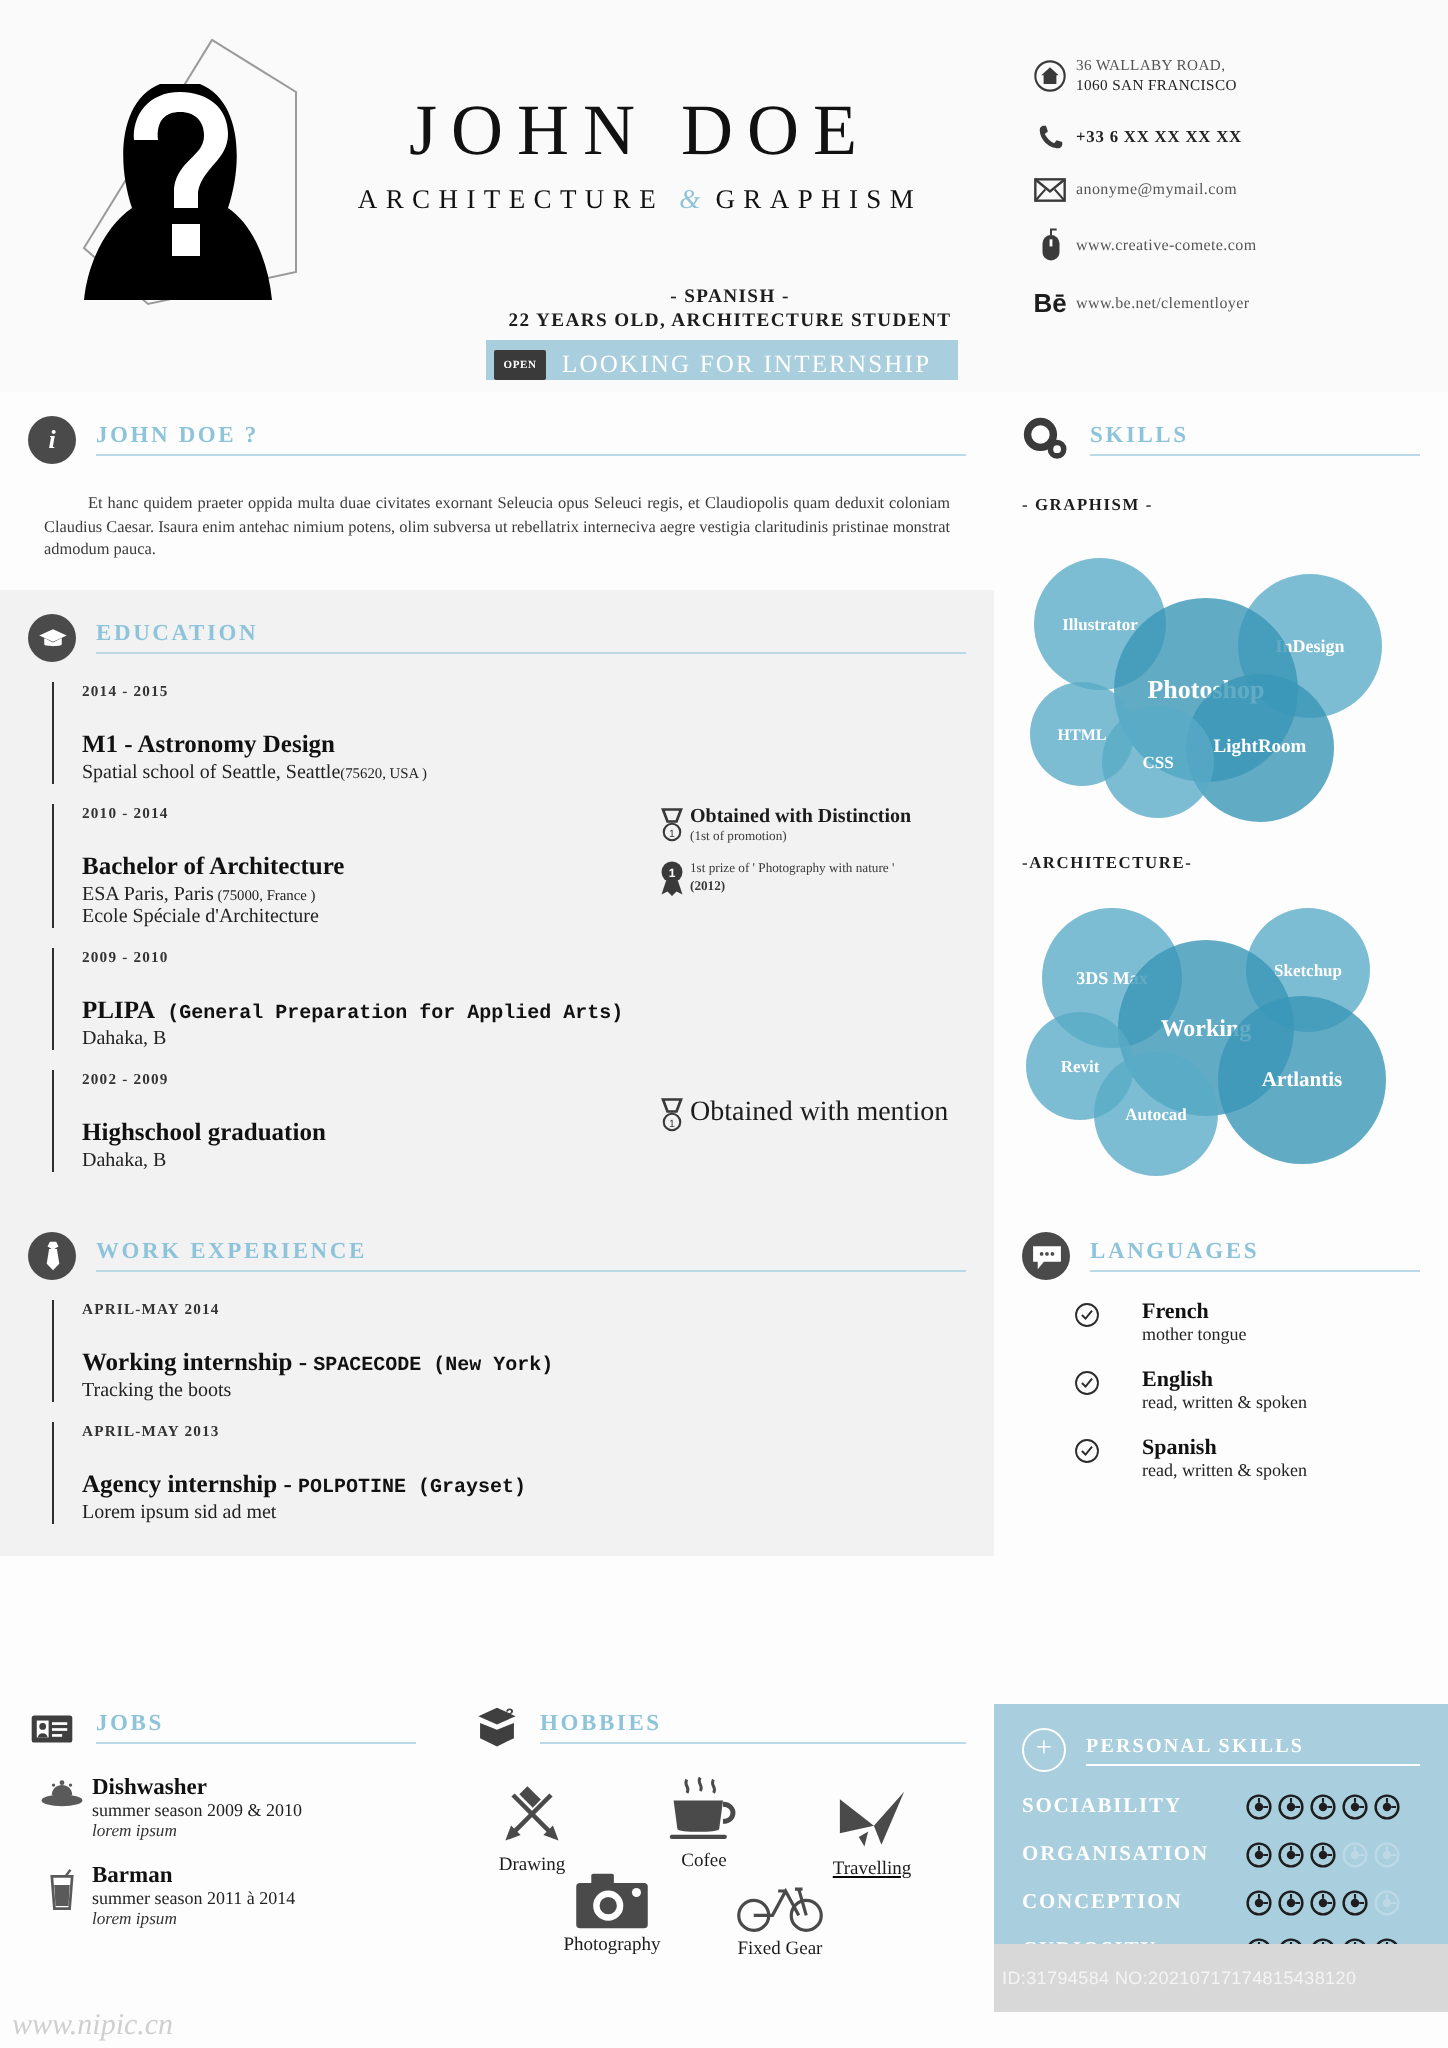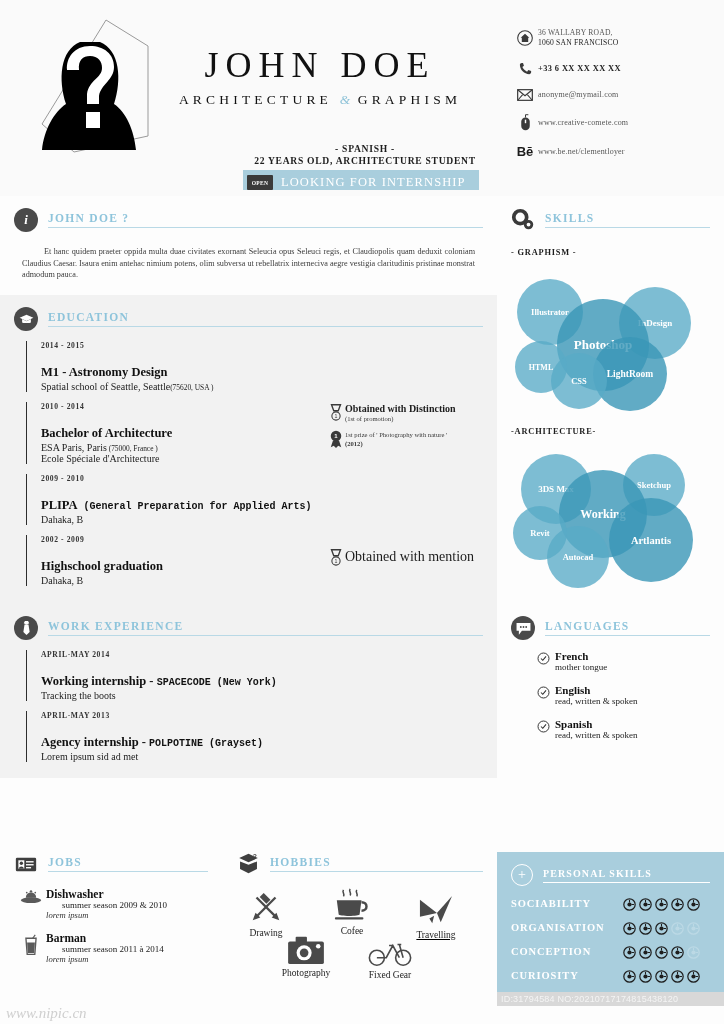--- a/index.html
+++ b/index.html
@@ -66,53 +66,53 @@
   .aw-single { font-size: 14px; color: #1c1c1c; }
 
   
   .r-sec { padding: 0 14px; }
   .bub-label { text-align: left; font-size: 8.4px; font-weight: 700; letter-spacing: .8px; color: #1d1d1d; margin-top: 16px; }
   .bubbles { position: relative; height: 150px; margin-top: 4px; }
   .bub { position: absolute; border-radius: 50%; background: rgba(58,150,183,.80); color: #fff; display: flex; align-items: center; justify-content: center; font-weight: 700; }
   .bub.lite { background: rgba(88,171,199,.78); }
 
   .lang-list { padding: 10px 0 0 26px; }
-  .lang { display: flex; align-items: flex-start; margin-bottom: 12px; }
+  .lang { display: flex; align-items: flex-start; margin-bottom: 12px; gap: 16px; }
   .lang-ico { width: 18px; flex: 0 0 18px; color: #2c2c2c; margin-top: 1px; }
   .lang-n { font-size: 11px; font-weight: 700; color: #111; }
   .lang-d { font-size: 9px; color: #222; }
 
   
   .bottom { position: absolute; left: 0; top: 852px; width: 724px; height: 172px; }
   .b-jobs { position: absolute; left: 0; top: 0; width: 222px; }
   .b-hob { position: absolute; left: 222px; top: 0; width: 275px; }
   .b-ps { position: absolute; left: 497px; top: 0; width: 227px; height: 140px; background: #a9cedd; padding: 12px 14px; }
 
   .job { display: flex; align-items: flex-start; margin: 12px 0 0 16px; }
   .job-ico { width: 30px; flex: 0 0 30px; display: flex; justify-content: center; color: #555; margin-top: 2px; }
   .job-t { font-size: 11.5px; font-weight: 700; color: #111; }
-  .job-s { font-size: 9px; color: #222; margin-left: 16px; }
+  .job-s { font-size: 9px; color: #222; }
   .job-s2 { font-size: 8.6px; color: #333; font-style: italic; }
 
   .hob-grid { position: relative; height: 120px; margin-top: 8px; }
   .hob { position: absolute; text-align: center; width: 76px; }
   .hob-ic { height: 40px; display: flex; align-items: flex-end; justify-content: center; color: #4a4a4a; }
   .hob-l { font-size: 9.5px; color: #1c1c1c; margin-top: 2px; }
 
   .ps-head { display: flex; align-items: center; }
   .ps-circ { width: 22px; height: 22px; border-radius: 50%; border: 1.6px solid #fff; display: flex; align-items: center; justify-content: center; color: #fff; font-size: 14px; line-height: 1; flex: 0 0 22px; }
   .ps-title { margin-left: 10px; font-size: 10px; font-weight: 700; letter-spacing: 1.1px; color: #fff; flex: 1; padding-bottom: 3px; border-bottom: 1.1px solid #fff; }
   .ps-row { display: flex; align-items: center; margin-top: 11px; }
   .ps-n { font-size: 10.5px; font-weight: 700; letter-spacing: .9px; color: #fff; width: 112px; }
   .dots { display: flex; gap: 3px; }
   .dot { width: 13px; height: 13px; }
 
   .wm-left { position: absolute; left: 6px; bottom: 2px; font-size: 15px; color: #cfcfcf; font-style: italic; font-family: "Liberation Serif", serif; }
   .wm-left .cn { letter-spacing: 0; }
-  .wm-right { position: absolute; right: 0; bottom: 18px; width: 227px; background: #d8d8d8; color: #f4f4f4; font-size: 9px; font-family: "Liberation Sans", sans-serif; padding: 2px 4px; letter-spacing: .2px; }
+  .wm-right { position: absolute; right: 0; bottom: 18px; width: 227px; background: #d8d8d8; color: #f4f4f4; font-size: 9px; font-family: "Liberation Sans", sans-serif; padding: 12px 4px; letter-spacing: .2px; }
 </style>
 </head>
 <body>
 
 <div class="page">
 
   <div class="header">
 
     <div class="logo-wrap">
       <svg width="150" height="150" viewBox="0 0 150 150">

